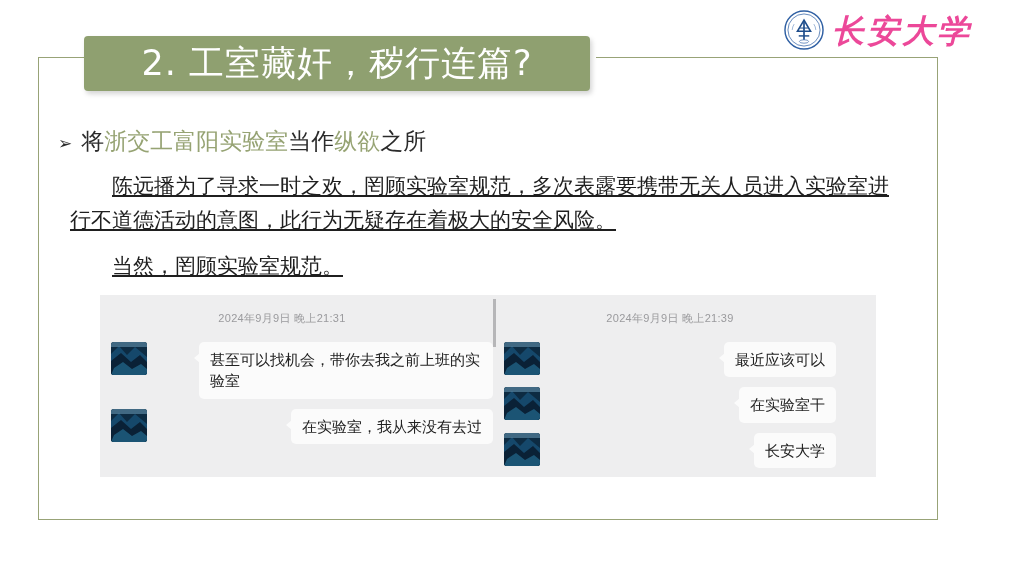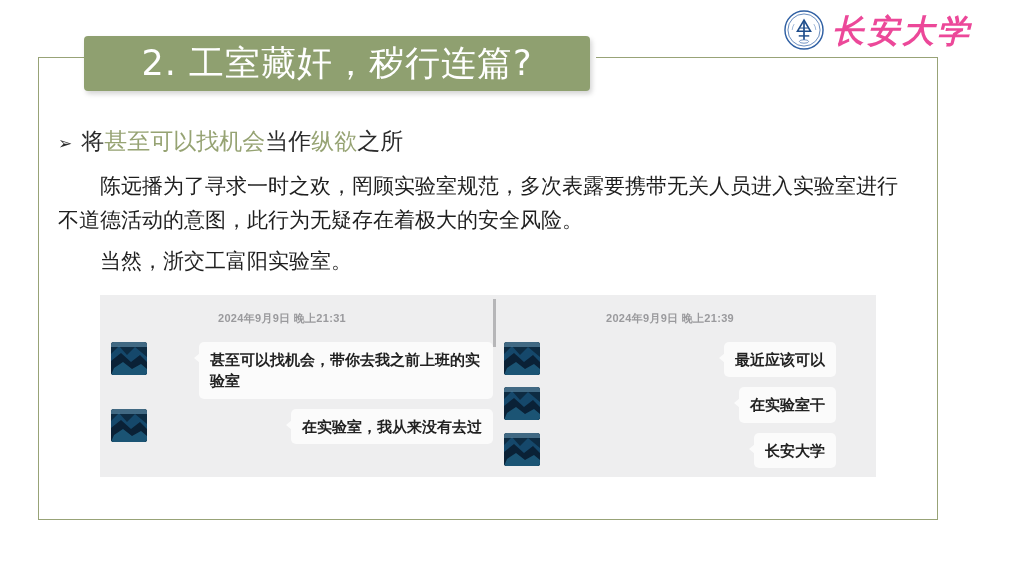--- a/index.html
+++ b/index.html
@@ -100,35 +100,35 @@
     font-size: 17px;
     color: #2b2b2b;
     margin-right: 9px;
   }
   .hl-green { color: #96a373; }
 
   .para {
     font-size: 21px;
     color: #1f1f1f;
     line-height: 1.62;
-    margin: 0;
+    margin: 12px;
+    text-decoration: underline;
   }
   #para-1 { text-indent: 42px; margin-top: 12px; }
   #para-2 { text-indent: 42px; margin-top: 7px; }
 
   
   #chat-panel {
     position: absolute;
     left: 100px;
     top: 295px;
     width: 776px;
     height: 182px;
     background: #eeeeef;
     display: flex;
-    font-weight: bold;
   }
   .chat-col {
     position: relative;
     box-sizing: border-box;
   }
   #chat-col-left  { width: 393px; padding: 16px 0 0 11px; }
   #chat-col-right { width: 343px; padding: 16px 0 0 11px; }
 
   #col-divider {
     position: absolute;
@@ -212,28 +212,28 @@
     </svg>
   </span>
   <span id="logo-wordmark">长安大学</span>
 </div>
 
 <div id="content">
 
   <div id="bullet-line">
     <span id="bullet-marker">➢</span>
     <span>将</span>
-    <span class="hl-green">甚至可以找机会</span>
+    <span class="hl-green">浙交工富阳实验室</span>
     <span>当作</span>
     <span class="hl-green">纵欲</span>
     <span>之所</span>
   </div>
 
   <p class="para" id="para-1">陈远播为了寻求一时之欢，罔顾实验室规范，多次表露要携带无关人员进入实验室进行不道德活动的意图，此行为无疑存在着极大的安全风险。</p>
-  <p class="para" id="para-2">当然，浙交工富阳实验室。</p>
+  <p class="para" id="para-2">当然，罔顾实验室规范。</p>
 </div>
 
 <div id="chat-panel">
 
   <div class="chat-col" id="chat-col-left">
     <div class="chat-timestamp">2024年9月9日 晚上21:31</div>
 
     <div class="chat-row">
       <span class="avatar">
         <svg width="36" height="33" viewBox="0 0 36 33" xmlns="http://www.w3.org/2000/svg">

